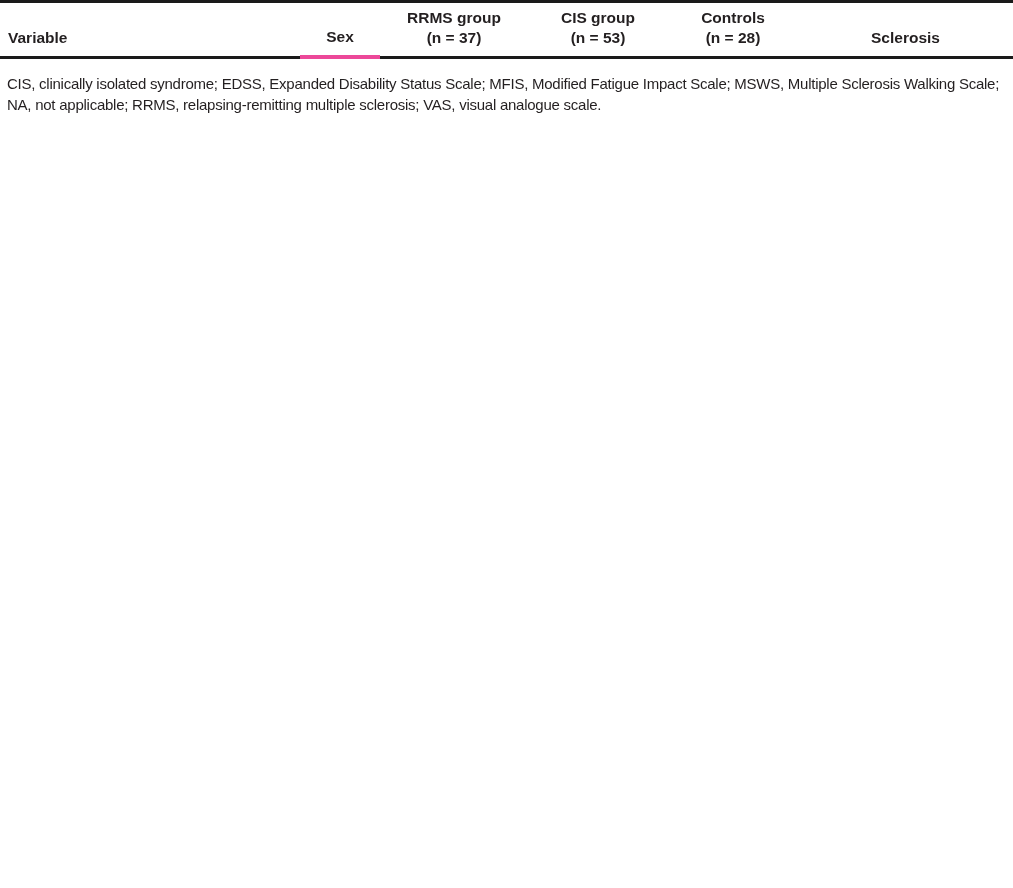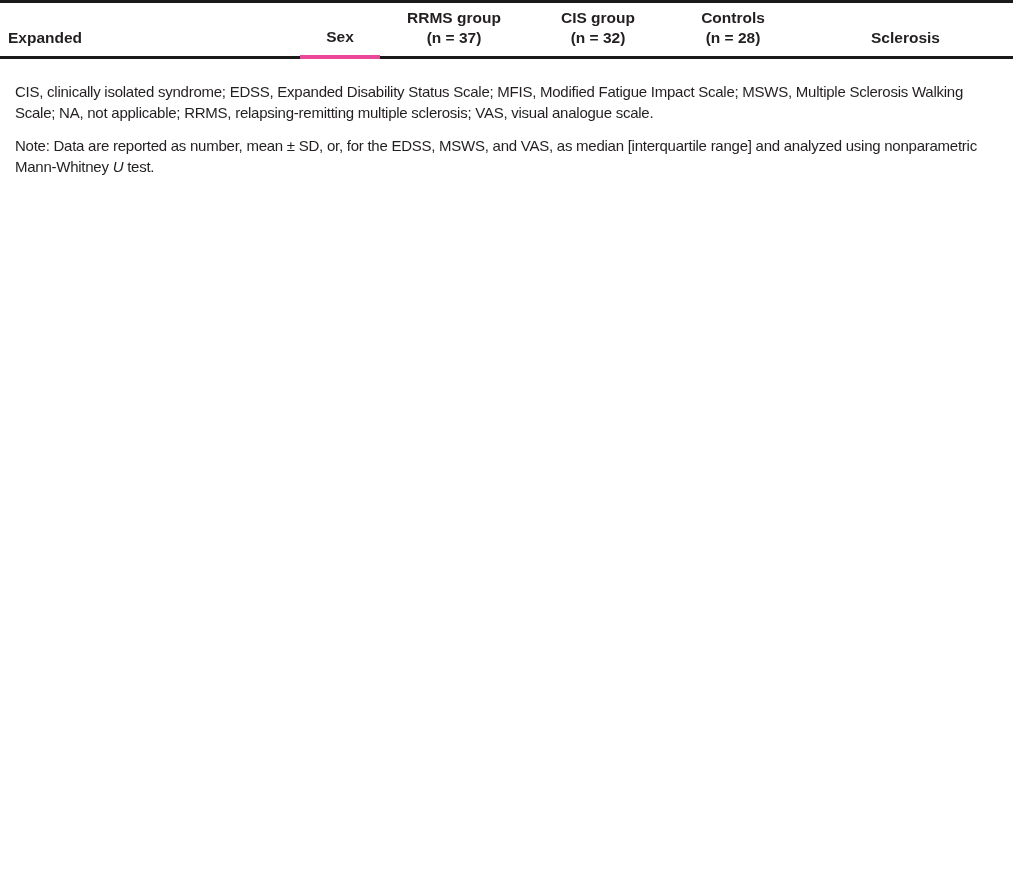--- a/index.html
+++ b/index.html
@@ -55,51 +55,50 @@
   }
   i { font-style: italic; }
 
   .footnotes {
     padding: 10px 6px 6px 3px;
     font-size: 15px;
     line-height: 1.4;
     letter-spacing: -0.25px;
   }
   .footnotes p {
-    margin: 12px;
+    margin: 4px;
   }
 </style>
 </head>
 <body>
 
 <div class="page">
 
   <table class="stats-table">
     <colgroup>
       <col class="c-variable">
       <col class="c-sex">
       <col class="c-rrms">
       <col class="c-cis">
       <col class="c-controls">
       <col class="c-stats">
     </colgroup>
     <thead>
       <tr>
-        <th class="h-variable">Expanded</th>
+        <th class="h-variable">Variable</th>
         <th class="h-sex">Sex</th>
         <th class="h-rrms">RRMS group
 (n = 37)</th>
         <th class="h-cis">CIS group
-(n = 32)</th>
+(n = 53)</th>
         <th class="h-controls">Controls
 (n = 28)</th>
         <th class="h-stats">Sclerosis</th>
       </tr>
     </thead>
     <tbody></tbody>
   </table>
 
   <div class="footnotes">
     <p>CIS, clinically isolated syndrome; EDSS, Expanded Disability Status Scale; MFIS, Modified Fatigue Impact Scale; MSWS, Multiple Sclerosis Walking Scale; NA, not applicable; RRMS, relapsing-remitting multiple sclerosis; VAS, visual analogue scale.</p>
-    <p>Note: Data are reported as number, mean ± SD, or, for the EDSS, MSWS, and VAS, as median [interquartile range] and analyzed using nonparametric Mann-Whitney <i>U</i> test.</p>
   </div>
 
 </div>
 
 </body></html>

